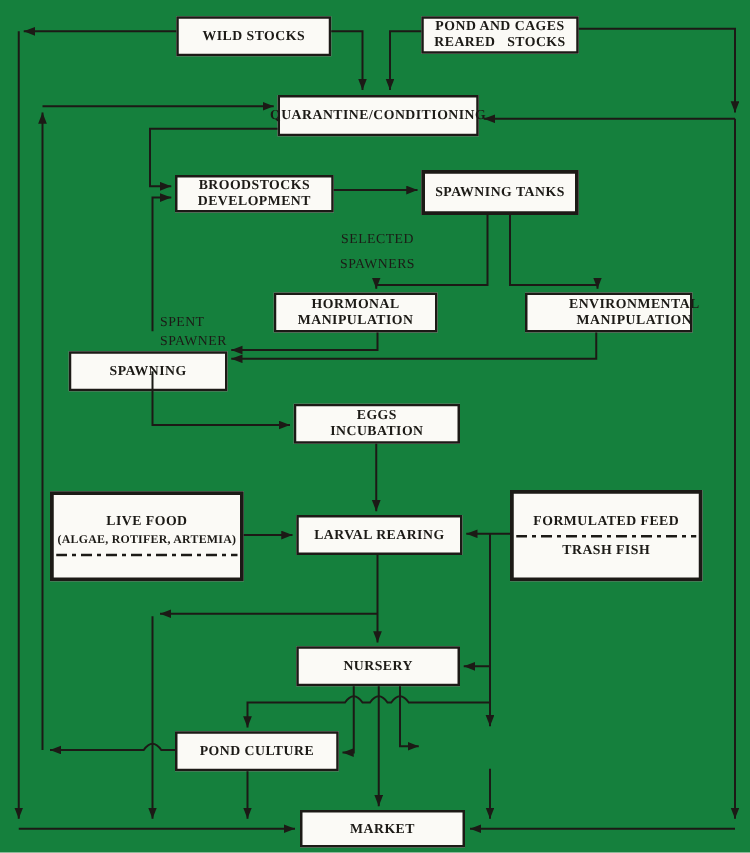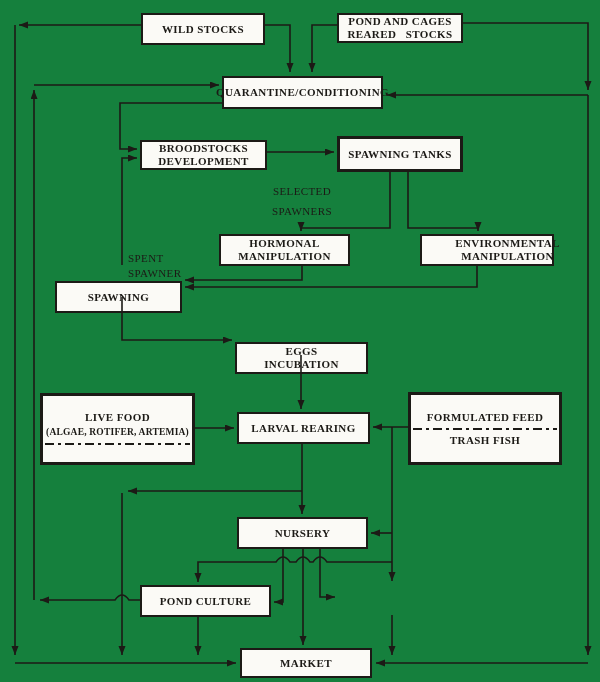--- a/index.html
+++ b/index.html
@@ -110,21 +110,21 @@
   <div class="node bold" style="left:337px;top:136px;width:126px;height:36px;">SPAWNING TANKS</div>
 
   <div class="node" style="left:219px;top:234px;width:131px;height:32px;">HORMONAL
 MANIPULATION</div>
 
   <div class="node" style="left:420px;top:234px;width:134px;height:32px;padding-left:41px;">ENVIRONMENTAL
 MANIPULATION</div>
 
   <div class="node" style="left:55px;top:265px;width:127px;height:32px;margin-top:16px;">SPAWNING</div>
 
-  <div class="node" style="left:235px;top:342px;width:133px;height:32px;">EGGS
+  <div class="node" style="left:235px;top:323px;width:133px;height:32px;">EGGS
 INCUBATION</div>
 
   <div class="node bold split-box" style="left:40px;top:393px;width:155px;height:72px;">
     <div class="row">LIVE FOOD</div>
     <div class="row small">(ALGAE, ROTIFER, ARTEMIA)</div>
     <div class="dashdot"></div>
   </div>
 
   <div class="node bold split-box" style="left:408px;top:392px;width:154px;height:73px;">
     <div class="row">FORMULATED FEED</div>

